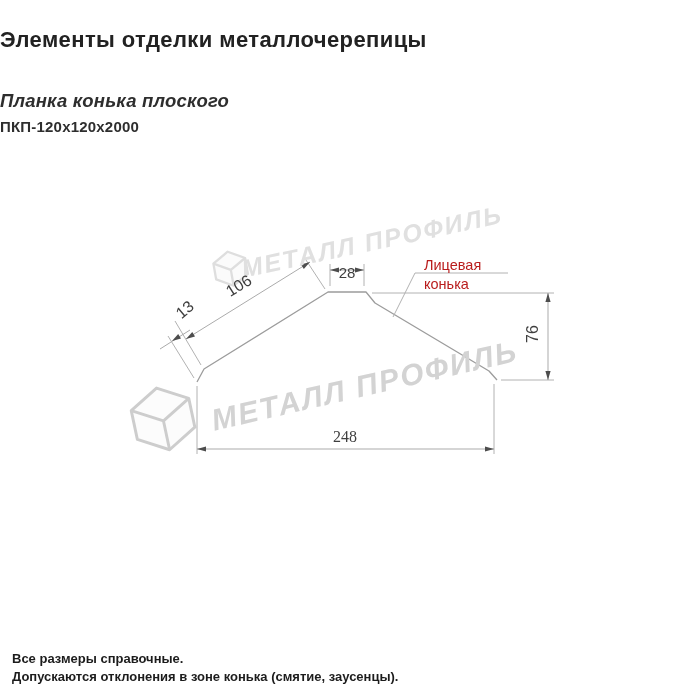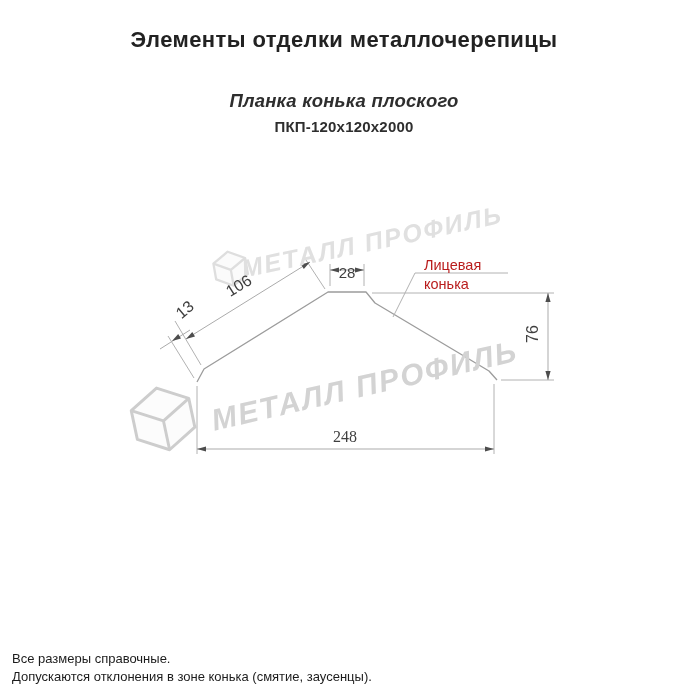--- a/index.html
+++ b/index.html
@@ -1,32 +1,32 @@
 <!DOCTYPE html>
 <html><head>
 <meta charset="utf-8">
 <style>
   html,body{margin:0;padding:0;background:#ffffff;}
   .canvas{
     position:relative;width:700px;height:700px;background:#ffffff;overflow:hidden;
     font-family:"Liberation Sans","DejaVu Sans",sans-serif;
   }
   .abs{position:absolute;}
-  .center{left:0;right:12px;text-align:center;}
+  .center{left:0;right:12px;text-align:left;}
   .title{top:27px;font-size:22px;font-weight:700;color:#222;letter-spacing:.4px;}
   .subtitle{top:90px;font-size:18.5px;font-weight:700;color:#2e2e2e;letter-spacing:.2px;font-style:italic;}
   .model{top:118px;font-size:15px;font-weight:700;color:#2e2e2e;letter-spacing:.2px;}
   .dim{font-size:16px;color:#3f3f3f;text-align:center;white-space:nowrap;}
   .dim-28{left:330px;top:264px;width:34px;font-size:15px;}
   .dim-106{left:214px;top:277px;width:50px;transform:rotate(-32deg);transform-origin:50% 50%;}
   .dim-13{left:168px;top:301px;width:34px;transform:rotate(-40deg);transform-origin:50% 50%;}
   .dim-76{left:516px;top:325px;width:34px;transform:rotate(-90deg);transform-origin:50% 50%;}
   .dim-248{left:320px;top:428px;width:50px;font-family:Liberation Serif, serif;}
   .face-label{left:424px;top:256px;font-size:14.5px;color:#b91c1c;line-height:18.5px;white-space:nowrap;}
-  .foot{left:12px;font-size:13px;color:#1c1c1c;}
+  .foot{left:12px;font-size:13px;color:#1c1c1c;font-weight:bold;}
   .foot-1{top:651px;}
   .foot-2{top:669px;}
   .wm-text{
     font-weight:700;white-space:nowrap;transform-origin:0 50%;
     letter-spacing:2px;font-style:italic;pointer-events:none;
   }
   .wm-top{left:242px;top:255px;font-size:25px;color:#e0e0e0;transform:rotate(-12deg);}
   .wm-bottom{left:212px;top:404px;font-size:30px;color:#d3d3d3;transform:rotate(-13deg);}
   svg{position:absolute;left:0;top:0;}
 </style>

